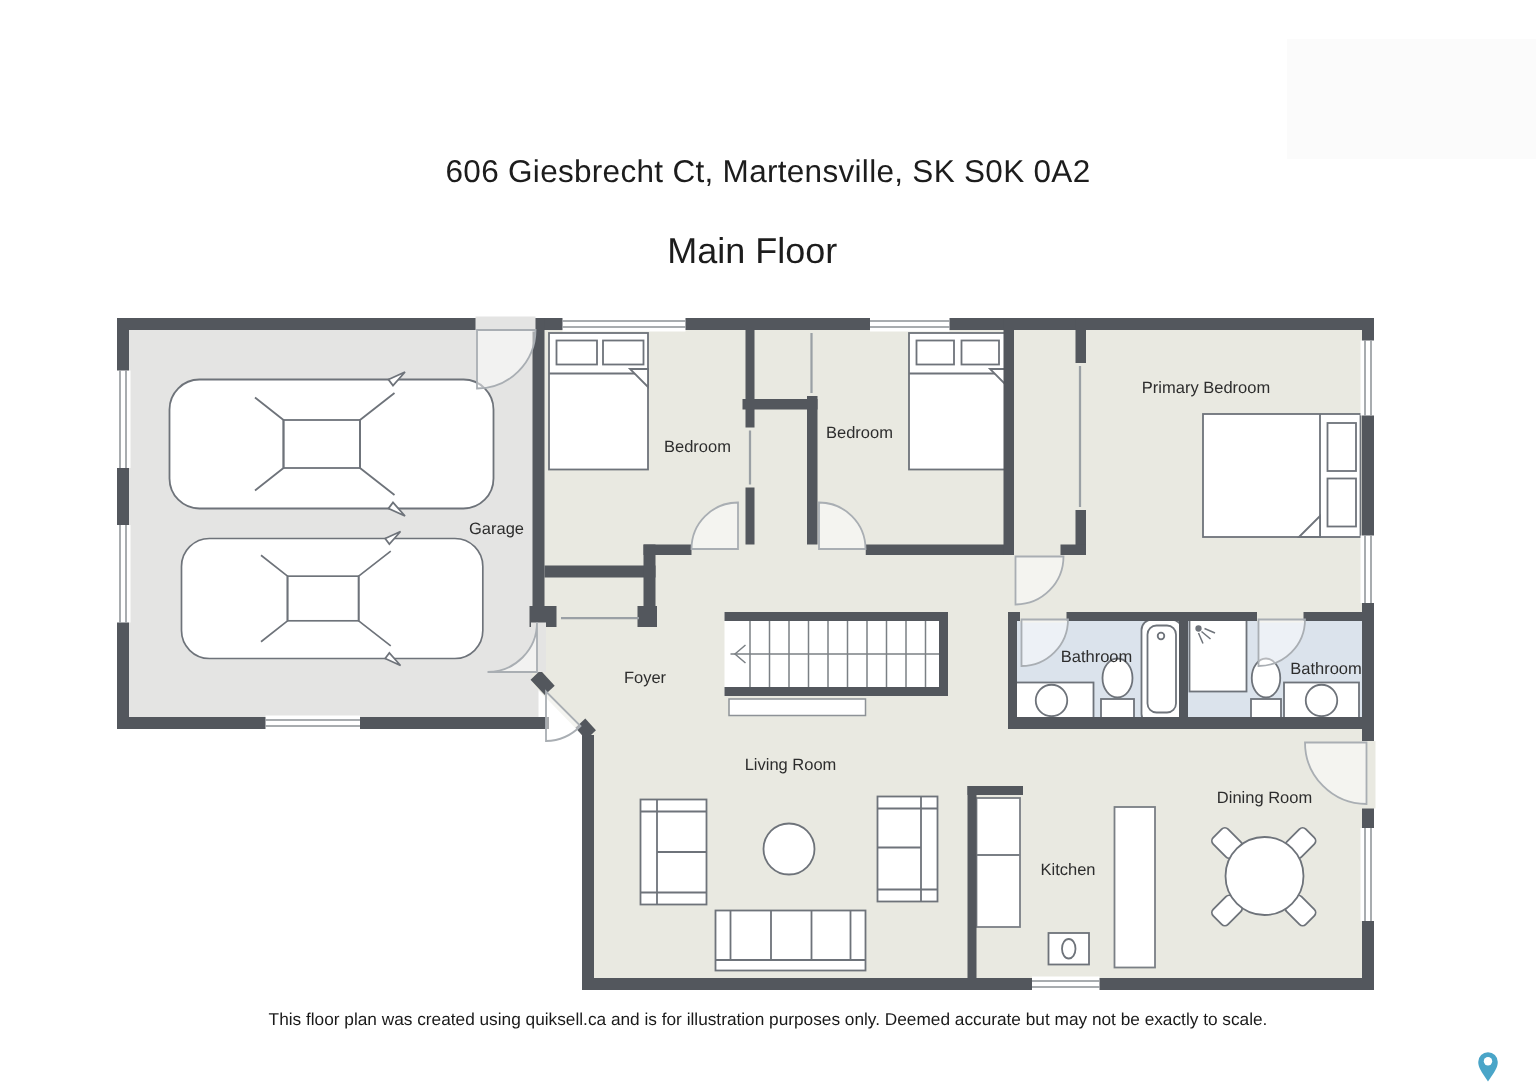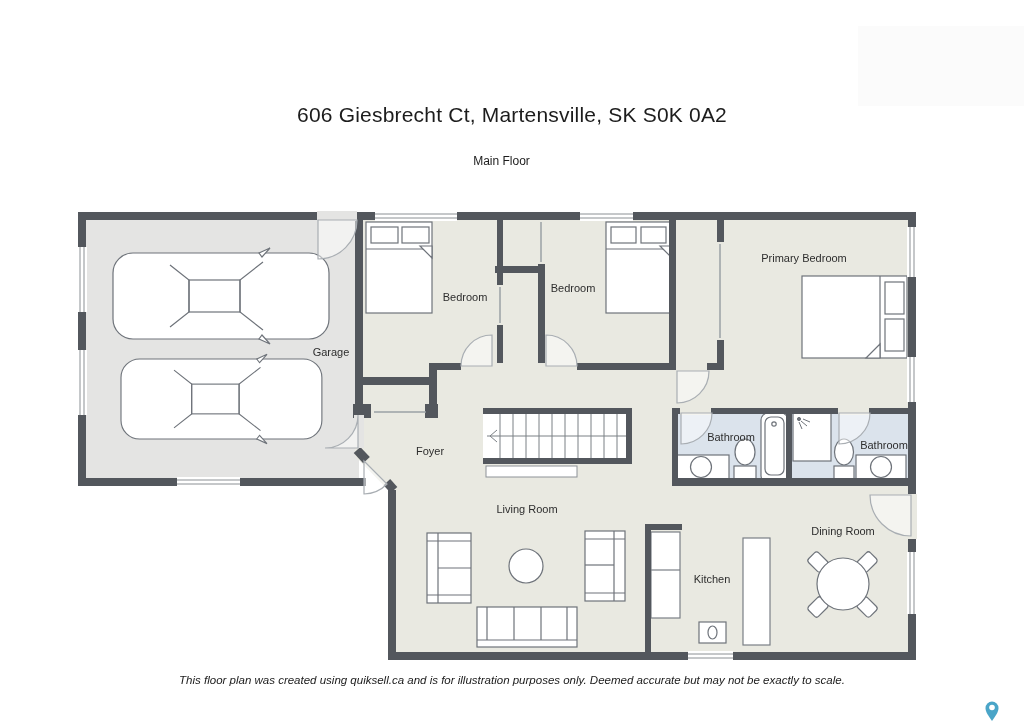--- a/index.html
+++ b/index.html
@@ -1,23 +1,23 @@
 <!DOCTYPE html>
 <html><head>
 <meta charset="utf-8">
 <style>
   html,body{margin:0;padding:0;background:#ffffff;}
   .page{position:relative;width:1024px;height:723px;background:#ffffff;
         font-family:"Liberation Sans",sans-serif;overflow:hidden;}
   .title{position:absolute;top:103px;left:0;width:1024px;text-align:center;
          font-size:21px;color:#1c1c1c;letter-spacing:.2px;}
   .subtitle{position:absolute;top:154px;left:0;width:1003px;text-align:center;
-            font-size:12px;color:#1c1c1c;}
+            font-size:24px;color:#1c1c1c;}
   .footer{position:absolute;top:674px;left:0;width:1024px;text-align:center;
-          font-size:11.5px;color:#1a1a1a;font-style:italic;}
+          font-size:11.5px;color:#1a1a1a;}
   .watermark{position:absolute;left:858px;top:26px;width:166px;height:80px;
              background:#fbfbfb;}
   svg.plan{position:absolute;left:0;top:0;}
   svg text.rlabel{font-family:"Liberation Sans",sans-serif;font-size:11px;fill:#2d2d2d;
                   text-anchor:middle;}
 </style>
 </head>
 <body>
 
 <div class="page">

